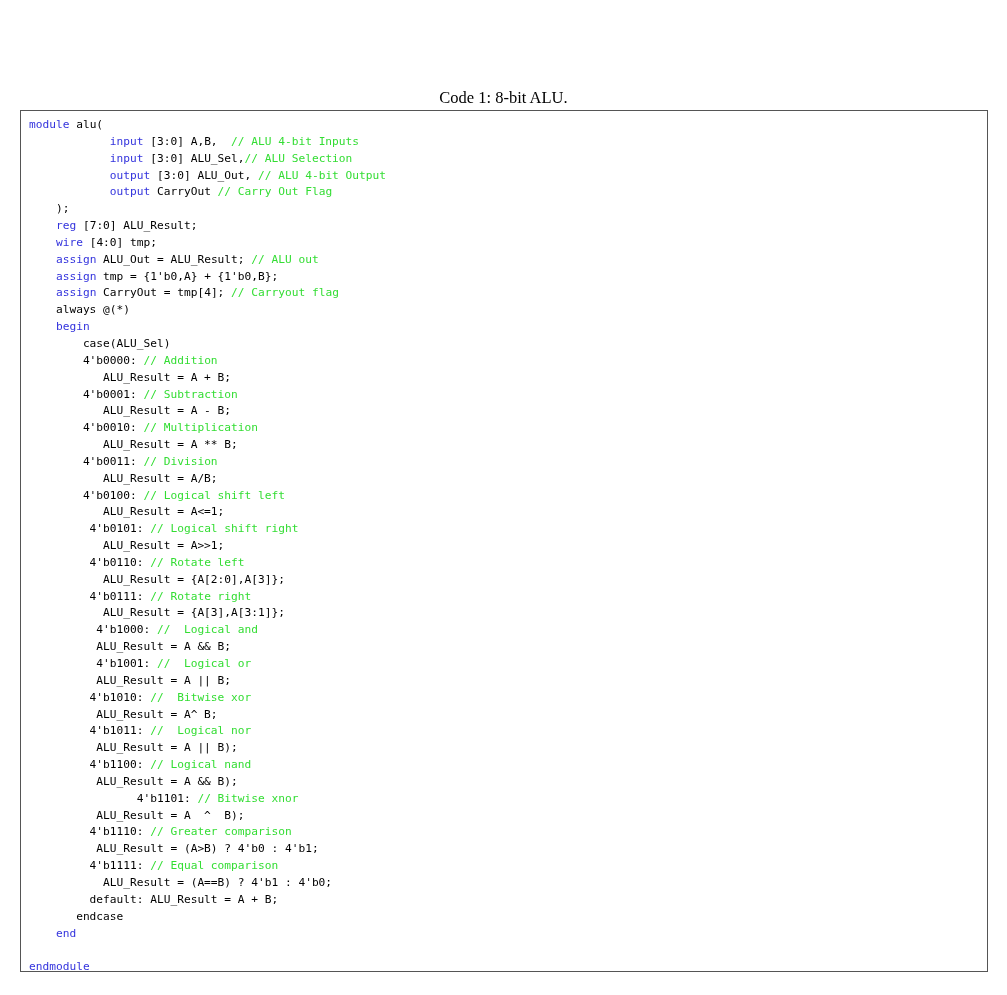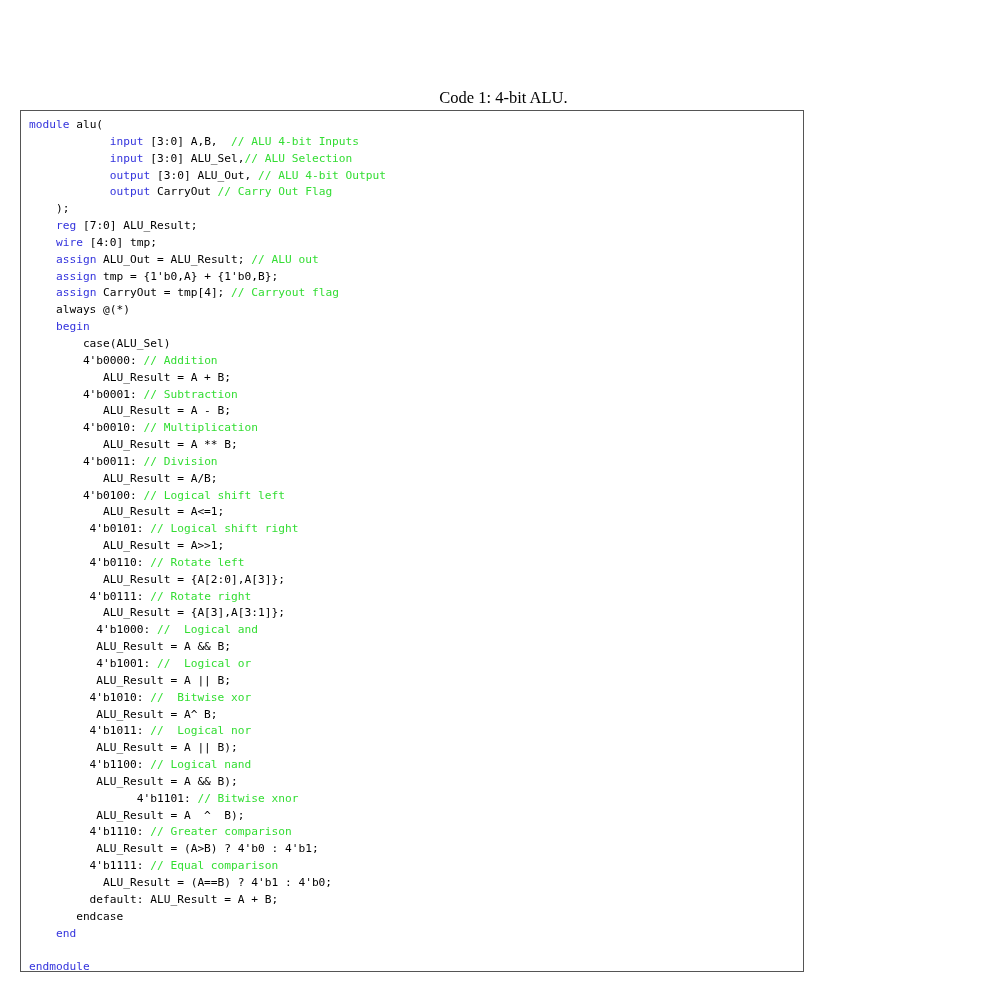--- a/index.html
+++ b/index.html
@@ -40,21 +40,21 @@
     width: 1007px;
     text-align: center;
     font-family: "Liberation Serif", "DejaVu Serif", serif;
     font-size: 16.5px;
     color: #000000;
   }
   .code-box {
     position: absolute;
     left: 20px;
     top: 110px;
-    width: 784px;
+    width: 968px;
     height: 862px;
     box-sizing: border-box;
     border: 1px solid #555555;
     background: #ffffff;
     overflow: hidden;
   }
   .code-listing {
     margin: 0;
     padding: 6px 0 4px 8px;
     font-family: "DejaVu Sans Mono", "Liberation Mono", monospace;
@@ -73,19 +73,19 @@
   .kw  { color: #3333dd; }
   .cmt { color: #33dd33; }
   .pln { color: #000000; }
 </style>
 </head>
 <body>
 
 <div class="page">
 
 
-  <div class="caption">Code 1: 4-bit ALU.</div>
+  <div class="caption">Code 1: 8-bit ALU.</div>
 
   <div class="code-box">
     <pre class="code-listing" id="code-listing"><span class="ln"><span class="kw">module</span><span class="pln"> alu(</span></span><span class="ln"><span class="pln">            </span><span class="kw">input</span><span class="pln"> [3:0] A,B,  </span><span class="cmt">// ALU 4-bit Inputs</span></span><span class="ln"><span class="pln">            </span><span class="kw">input</span><span class="pln"> [3:0] ALU_Sel,</span><span class="cmt">// ALU Selection</span></span><span class="ln"><span class="pln">            </span><span class="kw">output</span><span class="pln"> [3:0] ALU_Out, </span><span class="cmt">// ALU 4-bit Output</span></span><span class="ln"><span class="pln">            </span><span class="kw">output</span><span class="pln"> CarryOut </span><span class="cmt">// Carry Out Flag</span></span><span class="ln"><span class="pln">    );</span></span><span class="ln"><span class="pln">    </span><span class="kw">reg</span><span class="pln"> [7:0] ALU_Result;</span></span><span class="ln"><span class="pln">    </span><span class="kw">wire</span><span class="pln"> [4:0] tmp;</span></span><span class="ln"><span class="pln">    </span><span class="kw">assign</span><span class="pln"> ALU_Out = ALU_Result; </span><span class="cmt">// ALU out</span></span><span class="ln"><span class="pln">    </span><span class="kw">assign</span><span class="pln"> tmp = {1'b0,A} + {1'b0,B};</span></span><span class="ln"><span class="pln">    </span><span class="kw">assign</span><span class="pln"> CarryOut = tmp[4]; </span><span class="cmt">// Carryout flag</span></span><span class="ln"><span class="pln">    always @(*)</span></span><span class="ln"><span class="pln">    </span><span class="kw">begin</span></span><span class="ln"><span class="pln">        case(ALU_Sel)</span></span><span class="ln"><span class="pln">        4'b0000: </span><span class="cmt">// Addition</span></span><span class="ln"><span class="pln">           ALU_Result = A + B;</span></span><span class="ln"><span class="pln">        4'b0001: </span><span class="cmt">// Subtraction</span></span><span class="ln"><span class="pln">           ALU_Result = A - B;</span></span><span class="ln"><span class="pln">        4'b0010: </span><span class="cmt">// Multiplication</span></span><span class="ln"><span class="pln">           ALU_Result = A ** B;</span></span><span class="ln"><span class="pln">        4'b0011: </span><span class="cmt">// Division</span></span><span class="ln"><span class="pln">           ALU_Result = A/B;</span></span><span class="ln"><span class="pln">        4'b0100: </span><span class="cmt">// Logical shift left</span></span><span class="ln"><span class="pln">           ALU_Result = A&lt;=1;</span></span><span class="ln"><span class="pln">         4'b0101: </span><span class="cmt">// Logical shift right</span></span><span class="ln"><span class="pln">           ALU_Result = A&gt;&gt;1;</span></span><span class="ln"><span class="pln">         4'b0110: </span><span class="cmt">// Rotate left</span></span><span class="ln"><span class="pln">           ALU_Result = {A[2:0],A[3]};</span></span><span class="ln"><span class="pln">         4'b0111: </span><span class="cmt">// Rotate right</span></span><span class="ln"><span class="pln">           ALU_Result = {A[3],A[3:1]};</span></span><span class="ln"><span class="pln">          4'b1000: </span><span class="cmt">//  Logical and</span></span><span class="ln"><span class="pln">          ALU_Result = A &amp;&amp; B;</span></span><span class="ln"><span class="pln">          4'b1001: </span><span class="cmt">//  Logical or</span></span><span class="ln"><span class="pln">          ALU_Result = A || B;</span></span><span class="ln"><span class="pln">         4'b1010: </span><span class="cmt">//  Bitwise xor</span></span><span class="ln"><span class="pln">          ALU_Result = A^ B;</span></span><span class="ln"><span class="pln">         4'b1011: </span><span class="cmt">//  Logical nor</span></span><span class="ln"><span class="pln">          ALU_Result = A || B);</span></span><span class="ln"><span class="pln">         4'b1100: </span><span class="cmt">// Logical nand</span></span><span class="ln"><span class="pln">          ALU_Result = A &amp;&amp; B);</span></span><span class="ln"><span class="pln">                4'b1101: </span><span class="cmt">// Bitwise xnor</span></span><span class="ln"><span class="pln">          ALU_Result = A  ^  B);</span></span><span class="ln"><span class="pln">         4'b1110: </span><span class="cmt">// Greater comparison</span></span><span class="ln"><span class="pln">          ALU_Result = (A&gt;B) ? 4'b0 : 4'b1;</span></span><span class="ln"><span class="pln">         4'b1111: </span><span class="cmt">// Equal comparison</span></span><span class="ln"><span class="pln">           ALU_Result = (A==B) ? 4'b1 : 4'b0;</span></span><span class="ln"><span class="pln">         default: ALU_Result = A + B;</span></span><span class="ln"><span class="pln">       endcase</span></span><span class="ln"><span class="pln">    </span><span class="kw">end</span></span><span class="ln">&nbsp;</span><span class="ln"><span class="kw">endmodule</span></span></pre>
   </div>
 
 </div>
 
 </body></html>

